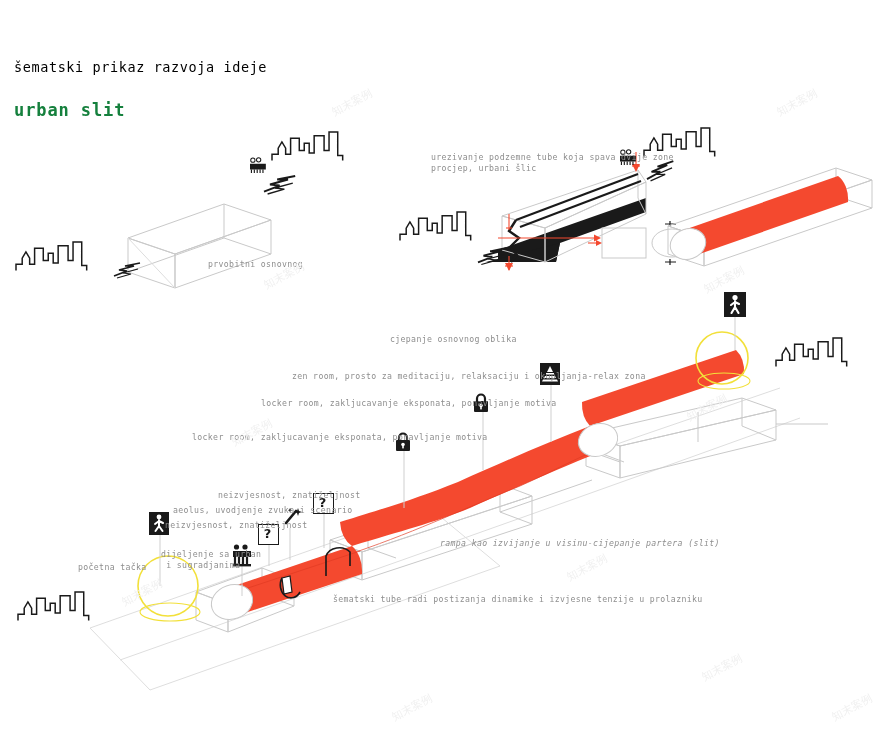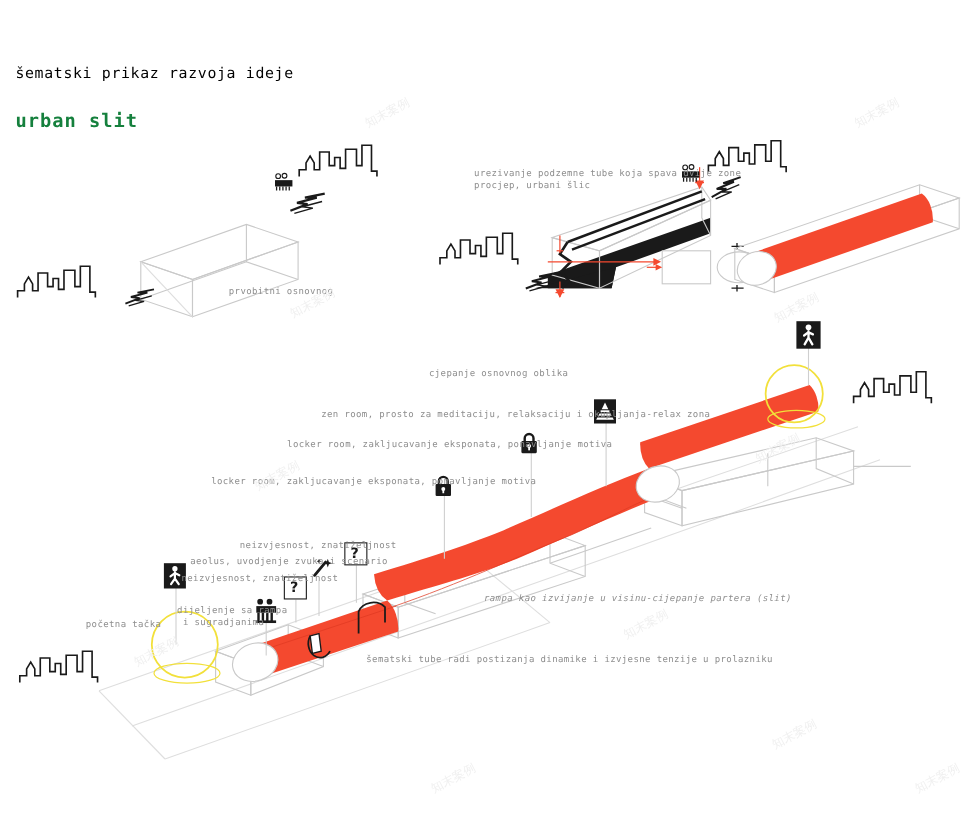--- a/index.html
+++ b/index.html
@@ -313,21 +313,21 @@
       <div class="cap" style="left: 208px; top: 259px;">prvobitni osnovnog</div>
       <div class="cap" style="left: 431px; top: 152px;">urezivanje podzemne tube koja spava dvije zone
 procjep, urbani šlic</div>
       <div class="cap" style="left: 390px; top: 290px; margin-top: 44px;">cjepanje osnovnog oblika</div>
       <div class="cap" style="left: 268px; top: 371px; margin-left: 24px;">zen room, prosto za meditaciju, relaksaciju i okupljanja-relax zona</div>
       <div class="cap" style="left: 261px; top: 398px;">locker room, zakljucavanje eksponata, ponavljanje motiva</div>
       <div class="cap" style="left: 192px; top: 432px;">locker room, zakljucavanje eksponata, ponavljanje motiva</div>
       <div class="cap" style="left: 218px; top: 490px;">neizvjesnost, znatiželjnost</div>
       <div class="cap" style="left: 173px; top: 505px;">aeolus, uvodjenje zvuka i scenario</div>
       <div class="cap" style="left: 165px; top: 520px;">neizvjesnost, znatiželjnost</div>
-      <div class="cap" style="left: 161px; top: 549px;">dijeljenje sa rampa
+      <div class="cap" style="left: 161px; top: 549px;">dijeljenje sa urban
  i sugradjanima</div>
       <div class="cap" style="left: 78px; top: 562px;">početna tačka</div>
       <div class="cap" style="left: 440px; top: 538px; font-style: italic;">rampa kao izvijanje u visinu-cijepanje partera (slit)</div>
       <div class="cap" style="left: 333px; top: 594px;">šematski tube radi postizanja dinamike i izvjesne tenzije u prolazniku</div>
     </div>
 
   <div id="watermark-layer">
       <div class="wm" style="left: 330px; top: 95px;">知末案例</div>
       <div class="wm" style="left: 775px; top: 95px;">知末案例</div>
       <div class="wm" style="left: 262px; top: 268px;">知末案例</div>

